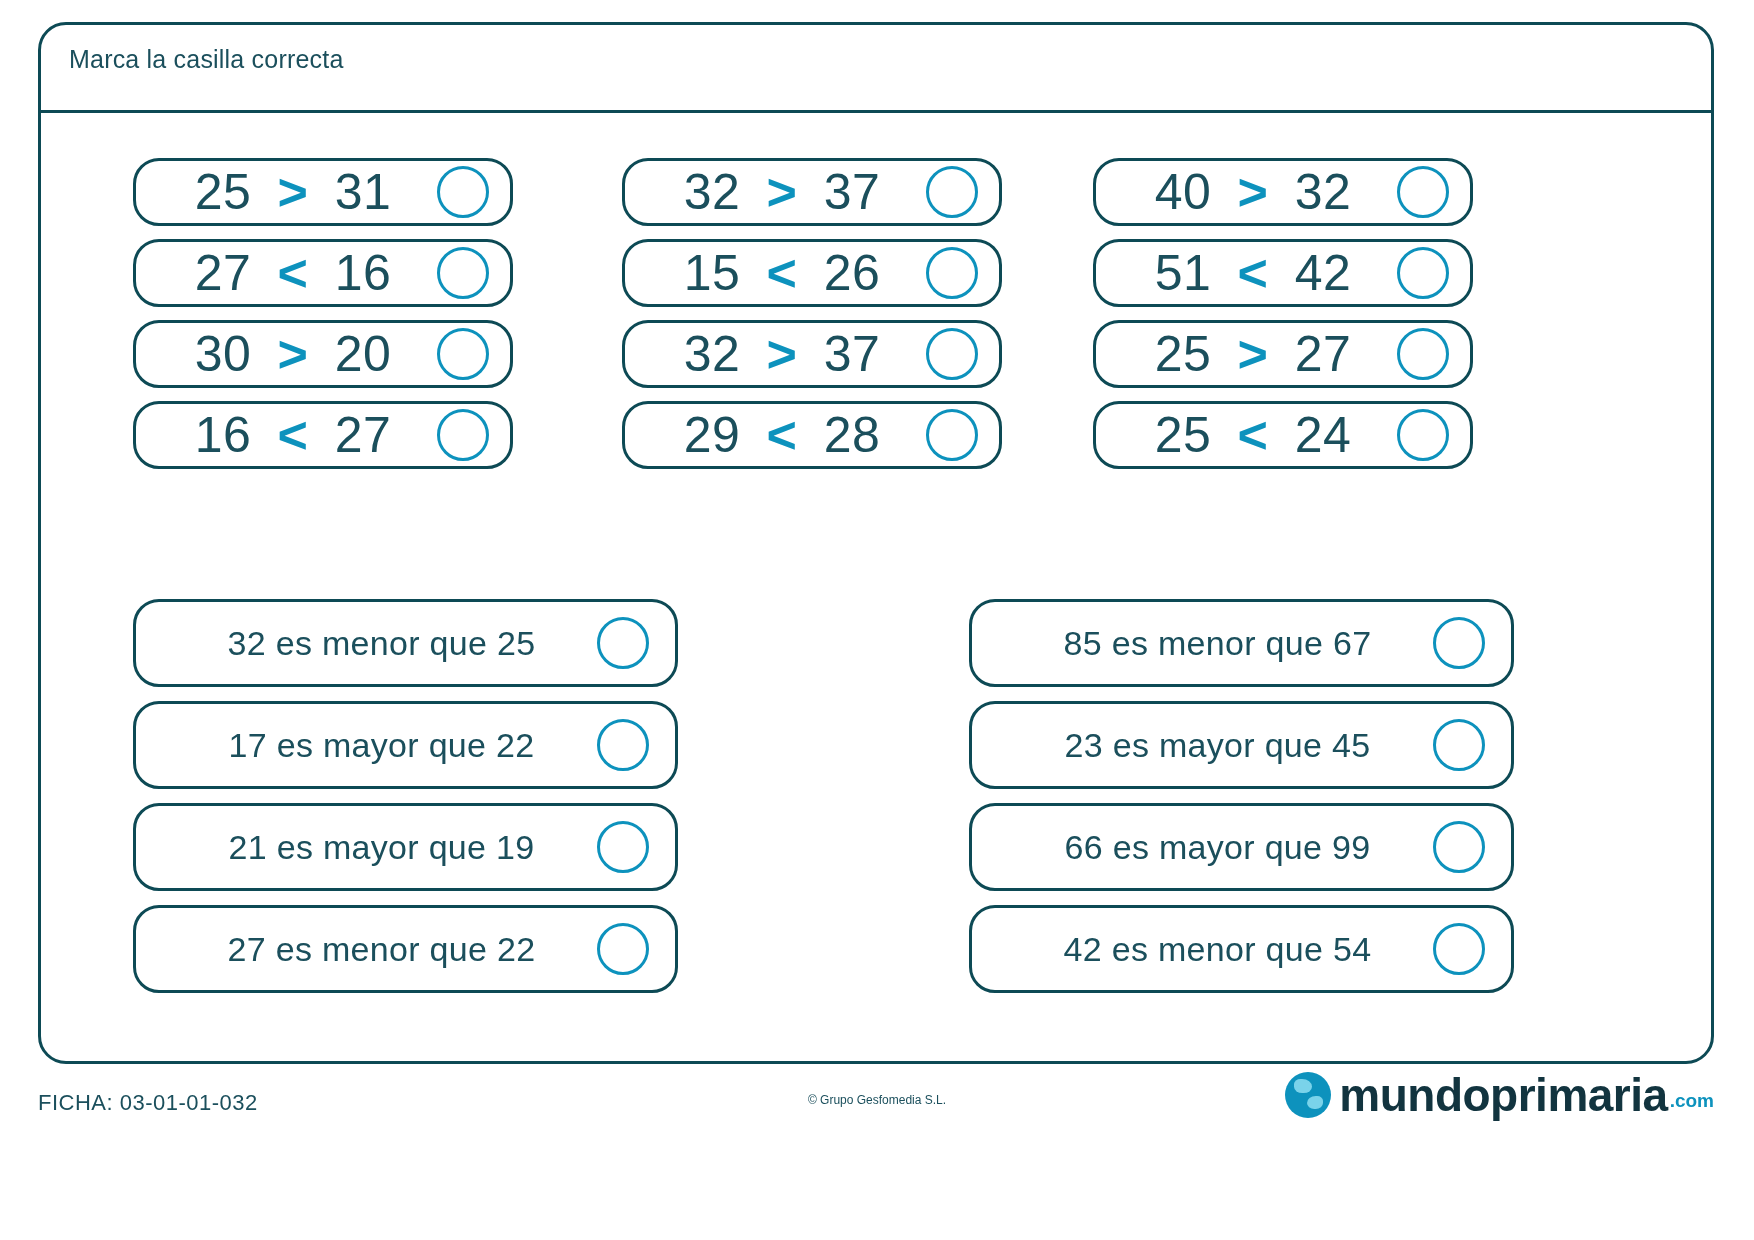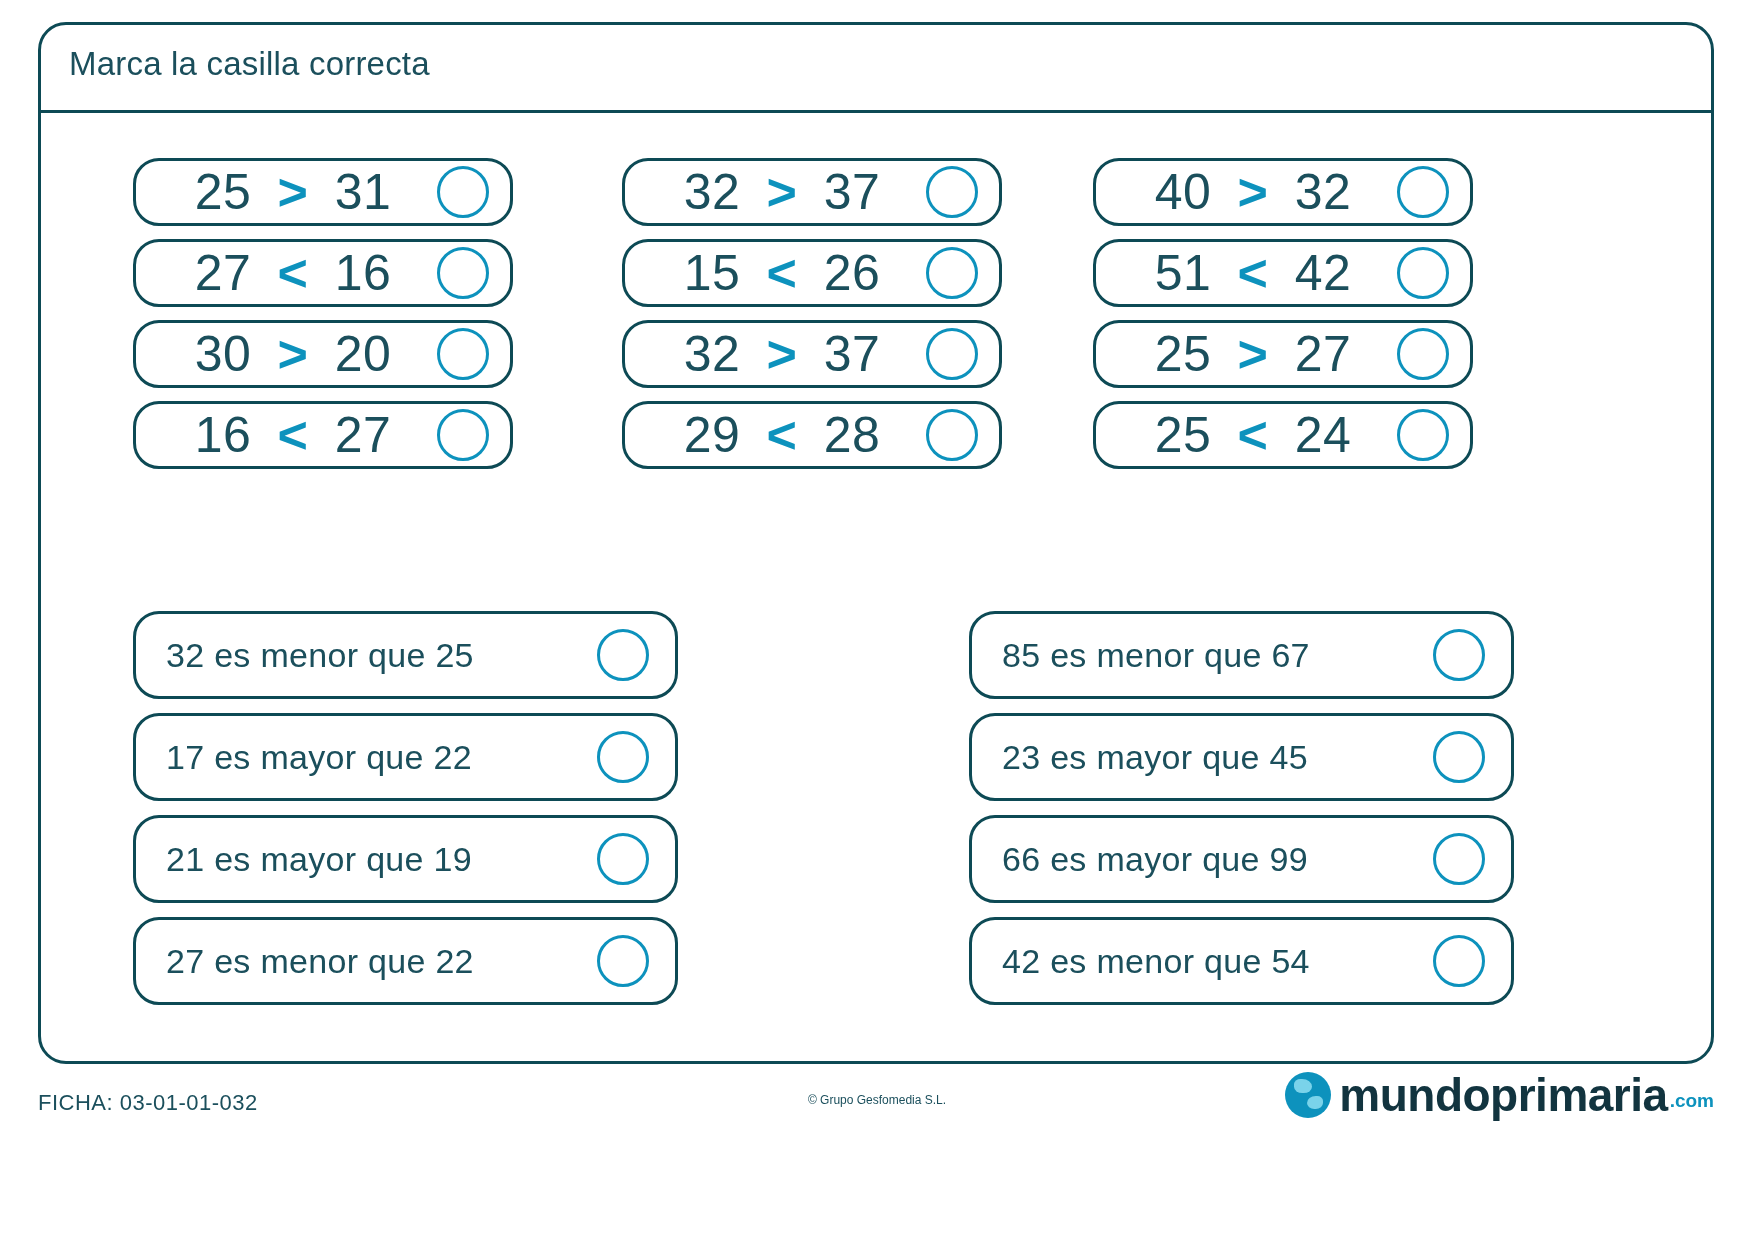--- a/index.html
+++ b/index.html
@@ -33,21 +33,21 @@
     top: 0;
     width: 100%;
     height: 88px;
     border-bottom: 3px solid #0d4a55;
     box-sizing: border-box;
   }
   .instruction-text {
     position: absolute;
     left: 28px;
     top: 20px;
-    font-size: 33px;
+    font-size: 25px;
     color: #1b4f5c;
     letter-spacing: 0.2px;
   }
 
   
   .compare-grid {
     position: absolute;
     left: 56px;
     top: 133px;
     width: 1570px;
@@ -104,22 +104,23 @@
 
   
   .sentence-grid {
     position: absolute;
     left: 56px;
     top: 570px;
     width: 1570px;
   }
   .sentence-col {
     position: absolute;
-    top: 16px;
+    top: 4px;
     width: 545px;
+    text-align: center;
   }
   .sentence-col.s0 { left: 36px; }
   .sentence-col.s1 { left: 872px; }
 
   .spill {
     position: relative;
     height: 88px;
     border: 3px solid #0d4a55;
     border-radius: 26px;
     box-sizing: border-box;

